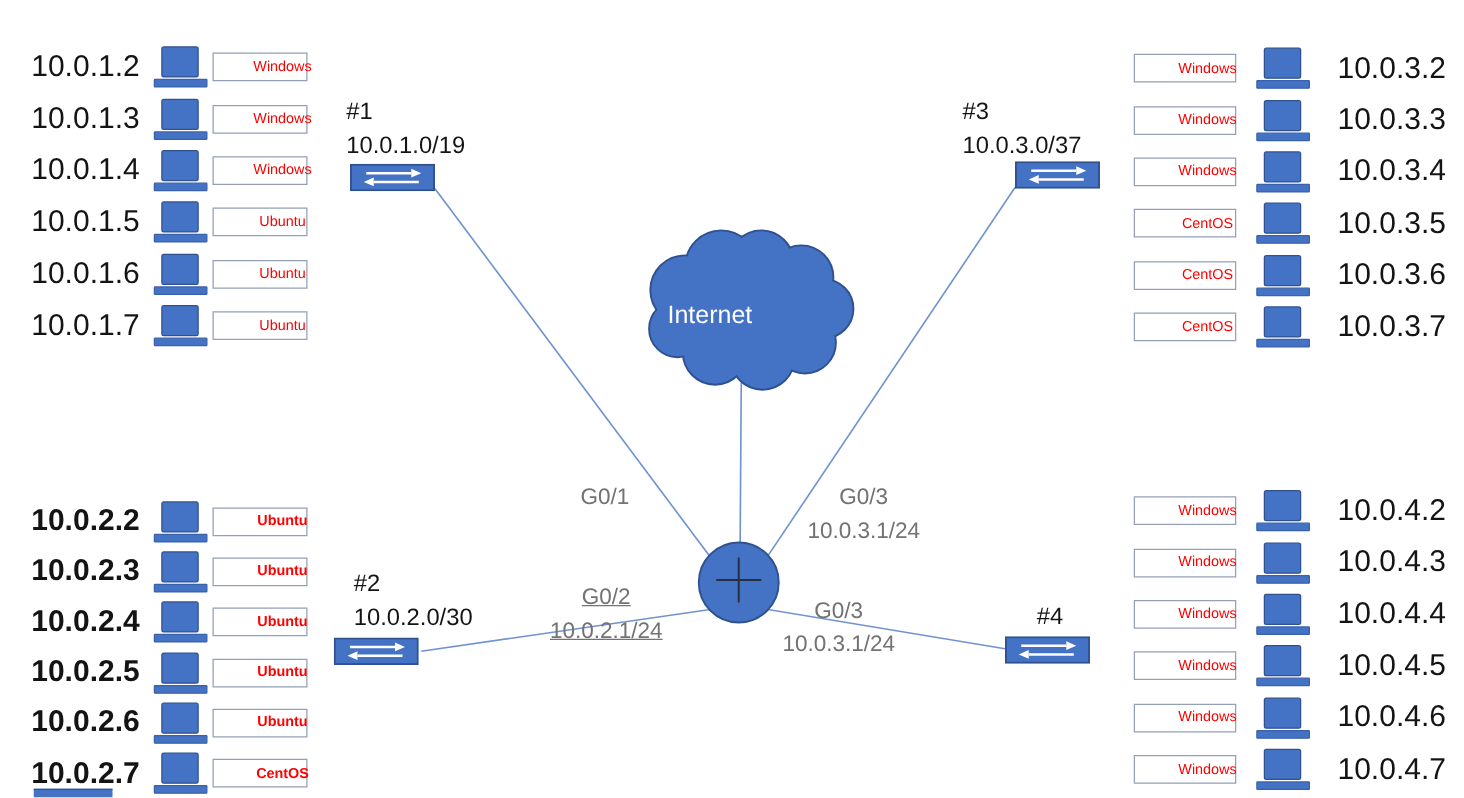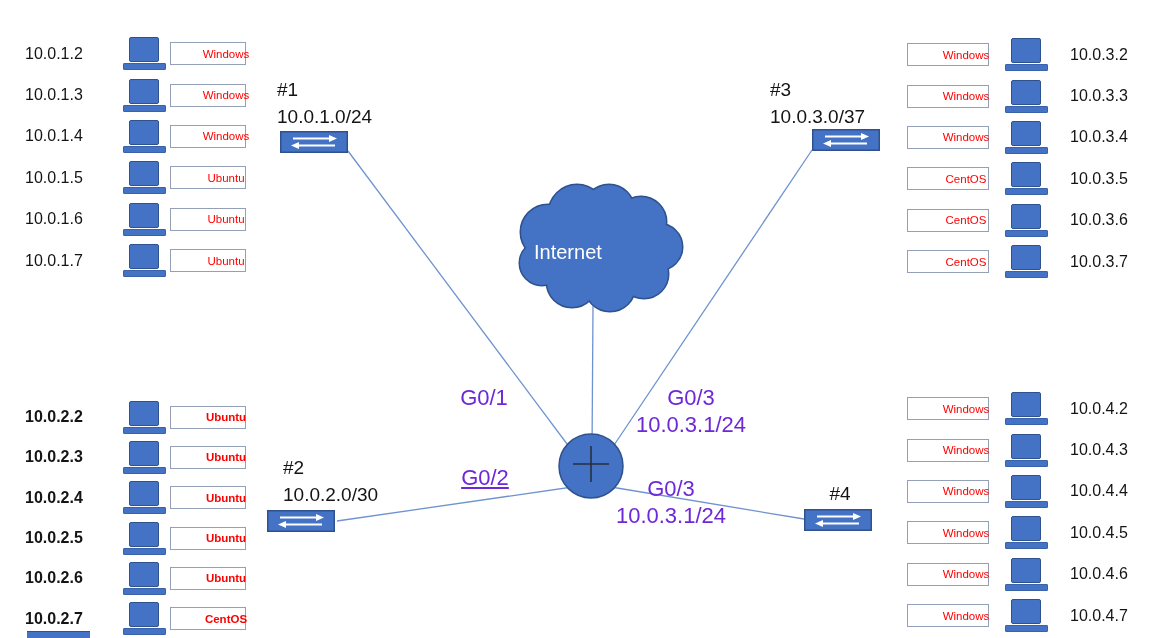--- a/index.html
+++ b/index.html
@@ -4,35 +4,35 @@
 <style>
   html,body{margin:0;padding:0;background:#fff;}
   body{font-family:"Liberation Sans",sans-serif;}
   #canvas{position:relative;width:1171px;height:638px;background:#ffffff;overflow:hidden;}
   .abs{position:absolute;}
   
   .host-group{position:absolute;display:flex;flex-direction:column;}
   .host-row{display:flex;align-items:center;}
   .rh41 .host-row{height:41.4px;}
   .rh40 .host-row{height:40.3px;font-weight:bold;}
-  .ip{font-size:16px;color:#141414;white-space:nowrap;}
+  .ip{font-size:24px;color:#141414;white-space:nowrap;}
   .left-group .ip{width:97px;text-align:left;}
   .right-group .ip{margin-left:22px;text-align:center;}
   .host-icon{width:44px;display:flex;flex-direction:column;align-items:center;}
   .right-group .host-icon{margin-left:15px;}
   .monitor{width:30px;height:25px;background:#4472C4;border:1.5px solid #2F528F;border-radius:2px;box-sizing:border-box;}
   .base{width:43px;height:7px;background:#4472C4;border:1px solid #3a62a8;border-radius:1px;margin-top:1px;box-sizing:border-box;}
   .os-box{height:23px;border:1px solid #94a0b6;background:#fff;color:#FF0000;
           font-size:11.5px;display:flex;align-items:center;justify-content:center;
           box-sizing:border-box;padding-left:36px;}
   .left-group .os-box{width:76px;margin-left:4px;}
   .right-group .os-box{width:82px;}
   
   .sw-label{position:absolute;font-size:19px;color:#141414;line-height:27px;white-space:nowrap;}
-  .if-label{position:absolute;font-size:22px;color:#6d28d9;line-height:27px;text-align:center;width:150px;white-space:nowrap;}
+  .if-label{position:absolute;font-size:18px;color:#737373;line-height:27px;text-align:center;width:150px;white-space:nowrap;}
   .sw-icon{position:absolute;width:68px;height:22px;}
   .internet-label{position:absolute;left:534px;top:241px;width:120px;text-align:left;
                   color:#ffffff;font-size:20px;}
   .partial{position:absolute;left:27px;top:631px;width:63px;height:7px;background:#4472C4;border-top:1px solid #2F528F;}
   svg{display:block;}
 </style>
 </head>
 <body>
 
 <div id="canvas">
@@ -78,21 +78,21 @@
       <circle cx="591" cy="466" r="32" fill="#4472C4" stroke="#2F528F" stroke-width="1.5"></circle>
       <line x1="573" y1="464" x2="609" y2="464" stroke="#26303e" stroke-width="1.6"></line>
       <line x1="591" y1="446" x2="591" y2="482" stroke="#26303e" stroke-width="1.6"></line>
     </g>
   </svg>
 
   <div class="internet-label">Internet</div>
 
   <div class="sw-label" style="left:277px;top:76px;">
     <div>#1</div>
-    <div>10.0.1.0/24</div>
+    <div>10.0.1.0/19</div>
   </div>
   <svg class="sw-icon" style="left:280px;top:131px;" viewBox="0 0 68 22">
     <rect x="0.75" y="0.75" width="66.5" height="20.5" fill="#4472C4" stroke="#2F528F" stroke-width="1.5"></rect>
     <line x1="13" y1="7.5" x2="49" y2="7.5" stroke="#fff" stroke-width="2"></line>
     <polygon points="49,4 57,7.5 49,11" fill="#fff"></polygon>
     <line x1="55" y1="14.5" x2="19" y2="14.5" stroke="#fff" stroke-width="2"></line>
     <polygon points="19,11 11,14.5 19,18" fill="#fff"></polygon>
   </svg>
 
   <div class="sw-label" style="left:770px;top:76px;">
@@ -132,20 +132,21 @@
 
   <div class="if-label" style="left:409px;top:384px;">
     <div>G0/1</div>
   </div>
   <div class="if-label" style="left:616px;top:384px;">
     <div>G0/3</div>
     <div>10.0.3.1/24</div>
   </div>
   <div class="if-label" style="left:410px;top:464px;text-decoration:underline;">
     <div>G0/2</div>
+    <div>10.0.2.1/24</div>
   </div>
   <div class="if-label" style="left:596px;top:475px;">
     <div>G0/3</div>
     <div>10.0.3.1/24</div>
   </div>
 
   <div class="host-group left-group rh41" style="left:25px;top:33px;">
     <div class="host-row">
       <span class="ip">10.0.1.2</span>
       <span class="host-icon">

